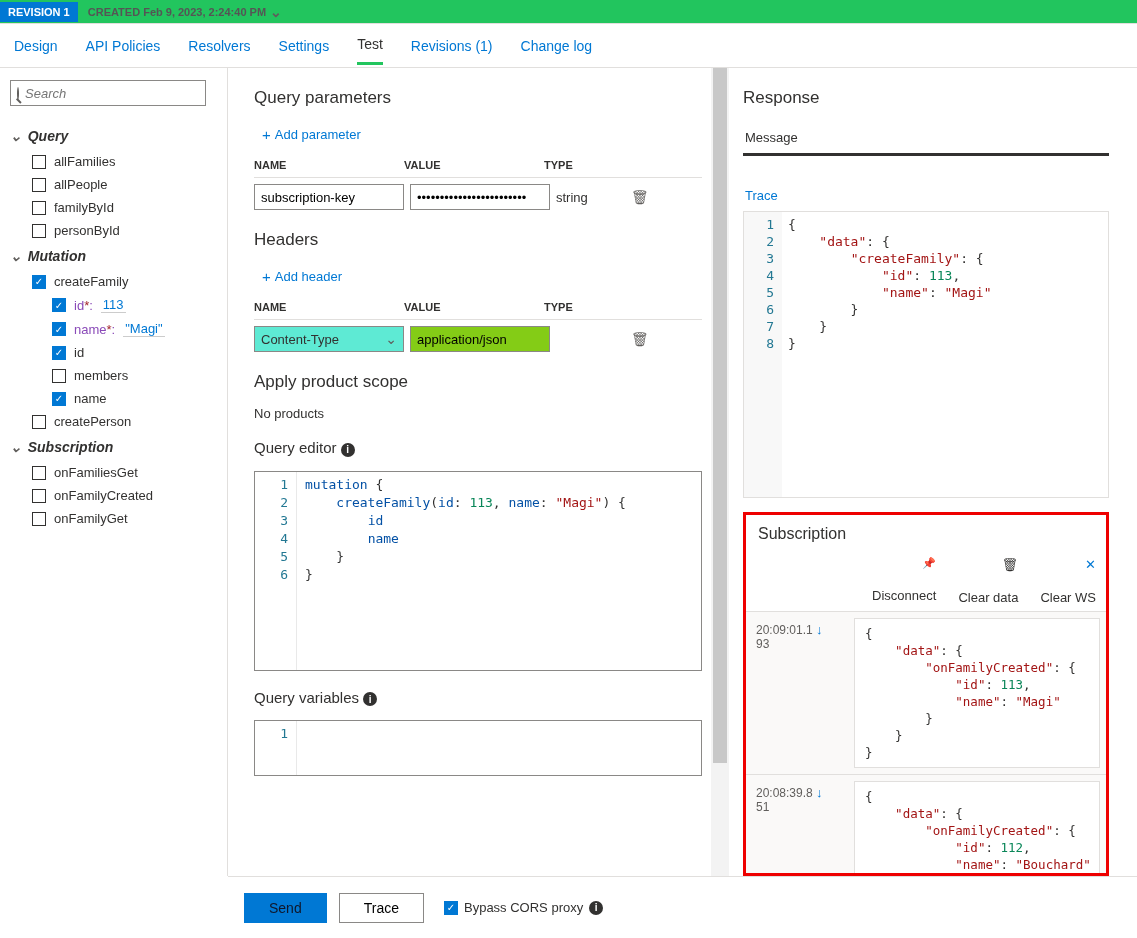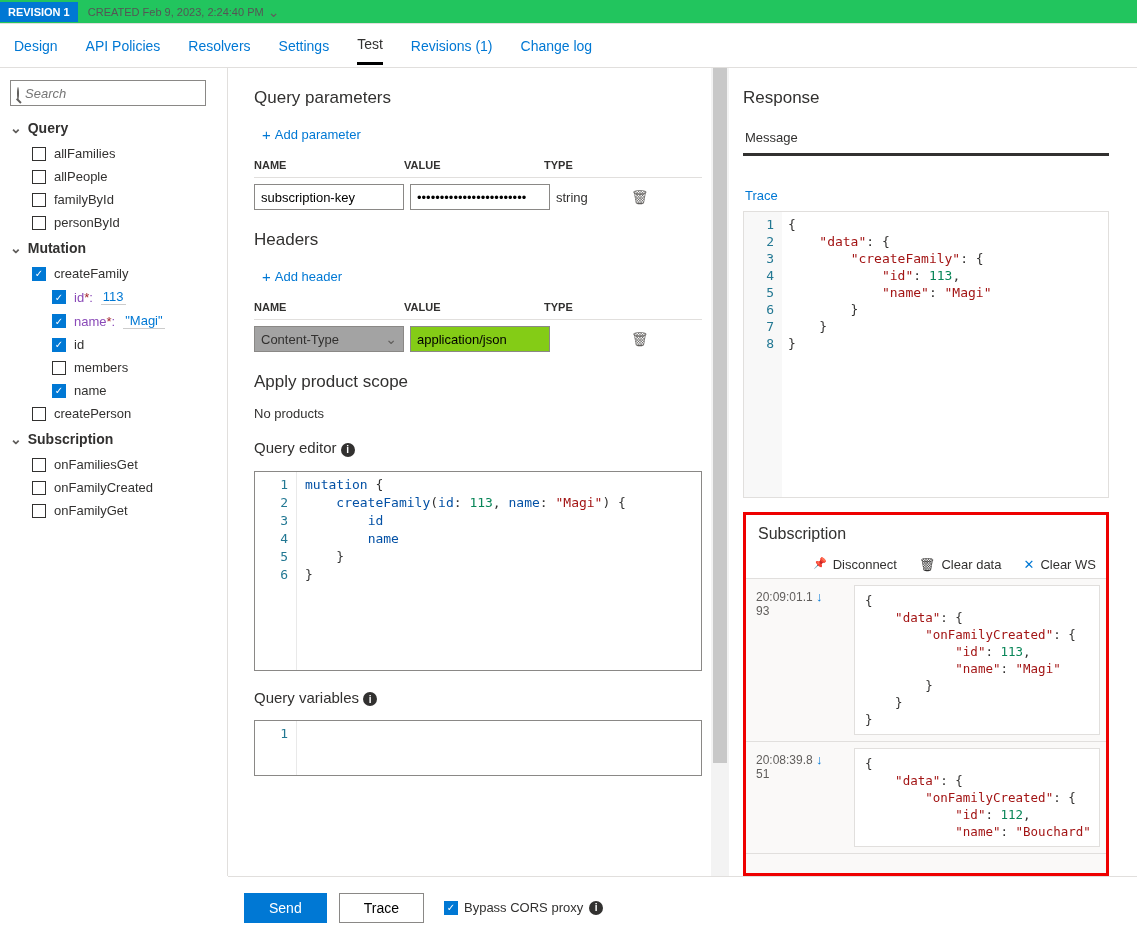--- a/index.html
+++ b/index.html
@@ -1,31 +1,31 @@
 <!DOCTYPE html>
 <html><head>
 <meta charset="utf-8">
 <style>
 * { box-sizing: border-box; margin: 0; padding: 0; }
 body { font-family: "Segoe UI", Arial, sans-serif; font-size: 13px; color: #323130; background: #fff; width: 1137px; height: 938px; overflow: hidden; }
 
 .topbar { height: 24px; background: #22c55e; border-bottom: 1px solid #e1dfdd; display: flex; align-items: center; font-size: 11px; }
 .rev-badge { background: #0078d4; color: #fff; padding: 4px 8px; font-weight: 600; }
-.rev-created { padding: 4px 10px; color: #555; display: flex; align-items: center; gap: 4px; }
+.rev-created { padding: 4px 10px; color: #555; display: flex; align-items: center; gap: 4px; font-weight: bold; }
 
 .tabs { display: flex; border-bottom: 1px solid #e1dfdd; height: 44px; align-items: center; padding: 0 14px; gap: 28px; }
 .tabs a { color: #0078d4; text-decoration: none; font-size: 14px; padding: 10px 0; cursor: pointer; }
-.tabs a.active { color: #323130; border-bottom: 3px solid #000000; }
+.tabs a.active { color: #323130; border-bottom: 3px solid #22c55e; }
 
 .main-layout { display: flex; height: calc(938px - 24px - 44px - 62px); }
 .sidebar { width: 228px; border-right: 1px solid #e1dfdd; padding: 12px 10px; overflow: auto; }
-.search-box { width: 196px; height: 26px; border: 1px solid #8a8886; display: flex; align-items: center; padding: 0 6px; gap: 6px; margin-bottom: 8px; }
+.search-box { width: 196px; height: 26px; border: 1px solid #8a8886; display: flex; align-items: center; padding: 0 6px; gap: 6px; margin-bottom: 16px; }
 .search-box input { border: 0; outline: 0; flex: 1; font-style: italic; font-size: 13px; }
 
-.tree-hdr { display: flex; align-items: center; gap: 6px; font-weight: 600; font-size: 14px; padding: 6px 0; cursor: pointer; }
+.tree-hdr { display: flex; align-items: center; gap: 6px; font-weight: 600; font-size: 14px; padding: 6px 0; cursor: pointer; font-style: italic; }
 .tree-item { display: flex; align-items: center; gap: 8px; padding: 4px 0 4px 22px; font-size: 13px; }
 .tree-sub { padding-left: 38px; }
 .tree-sub .tree-item { padding-left: 4px; }
 .cbx { width: 14px; height: 14px; border: 1px solid #323130; display: inline-flex; align-items: center; justify-content: center; background: #fff; flex-shrink: 0; }
 .cbx.checked { background: #0078d4; border-color: #0078d4; color: #fff; font-size: 10px; }
 .param-lbl { color: #8a4ab8; }
 .param-val { color: #0078d4; border-bottom: 1px solid #ccc; padding: 0 2px; }
 .req { color: #a4262c; }
 
 .center-col { flex: 1; display: flex; position: relative; overflow: hidden; }
@@ -37,21 +37,21 @@
 .sec-title.sm { font-size: 15px; }
 .add-link { color: #0078d4; cursor: pointer; font-size: 13px; display: inline-flex; align-items: center; gap: 4px; margin: 4px 0 10px 8px; }
 .param-table { width: 100%; margin-bottom: 14px; }
 .param-table .th { display: flex; font-size: 11px; font-weight: 600; color: #323130; border-bottom: 1px solid #e1dfdd; padding: 6px 0; }
 .param-table .row { display: flex; align-items: center; padding: 6px 0; gap: 6px; }
 .col-name { width: 150px; }
 .col-val { width: 140px; }
 .col-type { width: 64px; }
 .col-del { width: 28px; text-align: center; }
 .tbl-input { width: 100%; height: 26px; border: 1px solid #8a8886; padding: 0 6px; font-size: 13px; background: #fff; }
-.tbl-select { width: 100%; height: 26px; border: 1px solid #8a8886; padding: 0 6px; font-size: 13px; background: #a3a3a3; display: flex; align-items: center; justify-content: space-between; }
+.tbl-select { width: 100%; height: 26px; border: 1px solid #8a8886; padding: 0 6px; font-size: 13px; background: #5eead4; display: flex; align-items: center; justify-content: space-between; }
 .trash { color: #605e5c; cursor: pointer; font-size: 14px; }
 .ro-text { font-size: 13px; color: #323130; }
 
 .code-editor { border: 1px solid #8a8886; height: 200px; display: flex; font-family: Consolas, monospace; font-size: 13px; }
 .code-editor.short { height: 56px; }
 .gutter { width: 42px; border-right: 1px solid #e9e9e9; background: #fff; text-align: right; padding: 4px 8px 4px 0; color: #237893; line-height: 18px; }
 .code-body { flex: 1; padding: 4px 8px; line-height: 18px; white-space: pre; overflow: auto; }
 .tok-kw { color: #0451a5; }
 .tok-br { color: #333; }
 .tok-num { color: #098658; }
@@ -65,29 +65,29 @@
 .resp-tabs span { padding: 8px 2px; font-size: 13px; cursor: pointer; }
 .resp-tabs span.active { border-bottom: 3px solid #323130; font-weight: 400; }
 .resp-tabs span.link { color: #0078d4; }
 .resp-body { border: 1px solid #e1dfdd; border-top: 0; height: 286px; display: flex; font-family: Consolas, monospace; font-size: 13px; }
 .resp-gutter { width: 38px; background: #f8f8f8; text-align: right; padding: 4px 8px 4px 0; color: #237893; line-height: 17px; }
 .resp-code { flex: 1; padding: 4px 6px; line-height: 17px; white-space: pre; }
 
 .sub-section { border: 3px solid #e00; flex: 1; display: flex; flex-direction: column; overflow: hidden; }
 .sub-hdr { font-size: 16px; padding: 10px 12px 8px; }
 .sub-toolbar { display: flex; justify-content: flex-end; gap: 22px; border-bottom: 1px solid #e1dfdd; padding: 6px 10px; background: #fff; font-size: 13px; }
-.sub-toolbar span { display: inline-flex; align-items: flex-start; gap: 6px; cursor: pointer; color: #323130; }
+.sub-toolbar span { display: inline-flex; align-items: flex-end; gap: 18px; cursor: pointer; color: #323130; flex-direction: column; }
 .sub-logs { flex: 1; overflow: auto; background: #faf9f8; }
 .log-row { display: flex; border-bottom: 1px solid #e1dfdd; }
 .log-ts { width: 102px; padding: 10px 6px 10px 10px; color: #605e5c; font-size: 12px; display: flex; gap: 4px; align-items: flex-start; }
 .log-payload { flex: 1; background: #fff; border: 1px solid #e1dfdd; margin: 6px; padding: 6px 10px; font-family: Consolas, monospace; font-size: 12.5px; line-height: 17px; white-space: pre; overflow: hidden; }
 
 .bottom-bar { height: 62px; border-top: 1px solid #e1dfdd; display: flex; align-items: center; padding: 0 16px; gap: 12px; margin-left: 228px; }
 .btn { height: 30px; padding: 0 24px; font-size: 14px; cursor: pointer; border: 1px solid #8a8886; background: #fff; }
-.btn.primary { background: #0078d4; color: #ffffff; border-color: #0078d4; }
+.btn.primary { background: #0078d4; color: #0f172a; border-color: #0078d4; }
 .bypass { display: flex; align-items: center; gap: 6px; margin-left: 8px; }
 .info-icn { display: inline-flex; width: 14px; height: 14px; border-radius: 50%; background: #323130; color: #fff; align-items: center; justify-content: center; font-size: 10px; font-weight: bold; }
 
 .icn-chev::after { content: "⌄"; font-size: 14px; color: #605e5c; }
 .icn-plus::before { content: "+"; font-size: 15px; }
 .icn-search { width: 13px; height: 13px; border: 1.5px solid #605e5c; border-radius: 50%; position: relative; }
 .icn-search::after { content: ""; position: absolute; width: 6px; height: 1.5px; background: #605e5c; bottom: -3px; right: -4px; transform: rotate(45deg); }
 .icn-trash::before { content: "🗑"; }
 .icn-x::before { content: "✕"; color: #0078d4; }
 .icn-pin::before { content: "📌"; font-size: 11px; }

